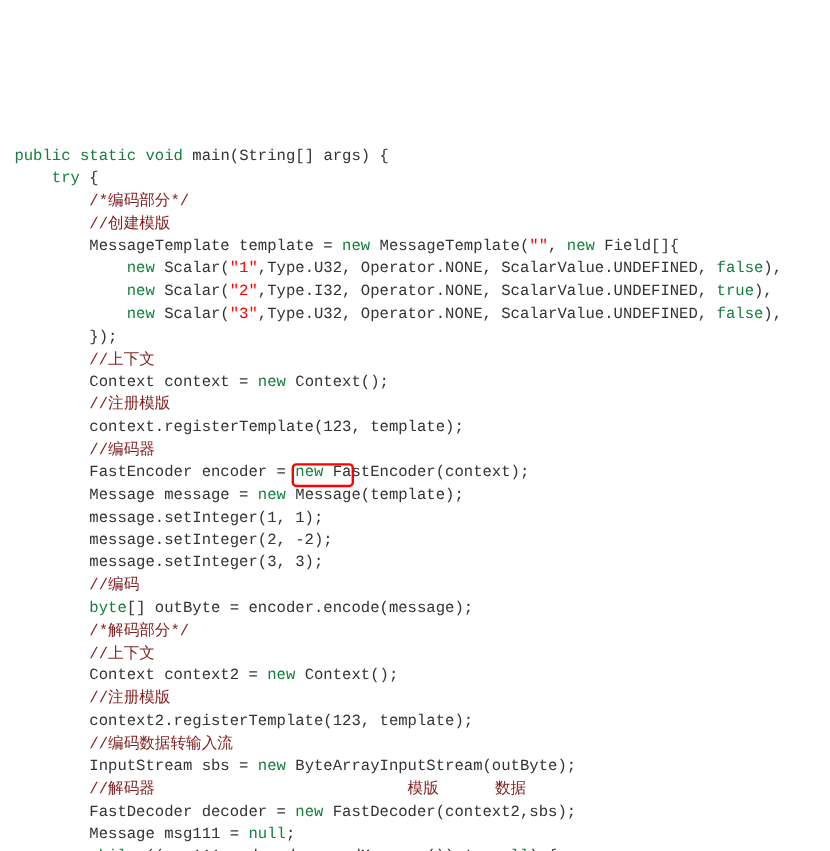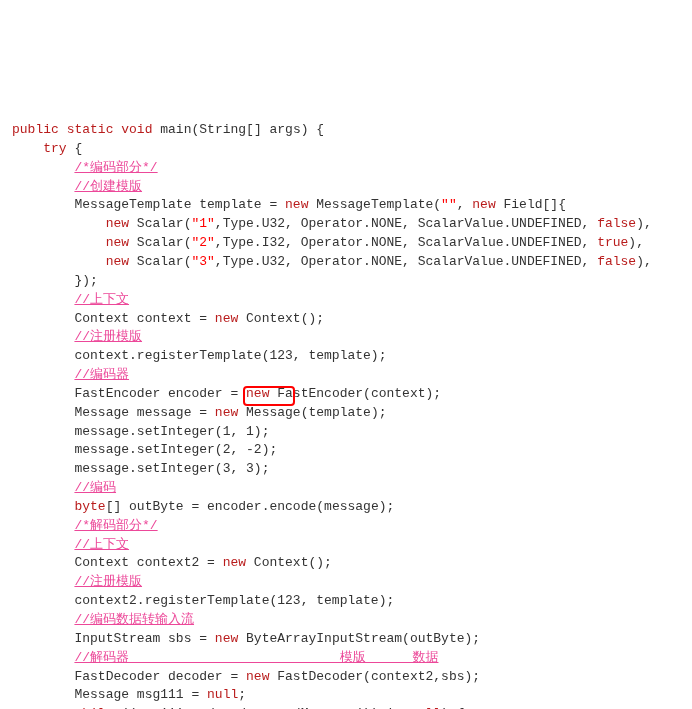--- a/index.html
+++ b/index.html
@@ -16,28 +16,27 @@
       padding: 8px 12px;
       white-space: pre;
     }
     .code-container {
       position: relative;
     }
     .code-line {
       display: block;
     }
     .c-blue {
-      color: #b91c1c;
+      color: #15803d;
     }
     .c-red {
       color: #ff0000;
     }
     .c-green {
-      color: #ec4899;
-      text-decoration: underline;
+      color: #7f1d1d;
     }
     .highlight-box {
       position: absolute;
       border: 2px solid #ff0000;
       border-radius: 4px;
       pointer-events: none;
     }
   </style>
 </head>
 <body>

